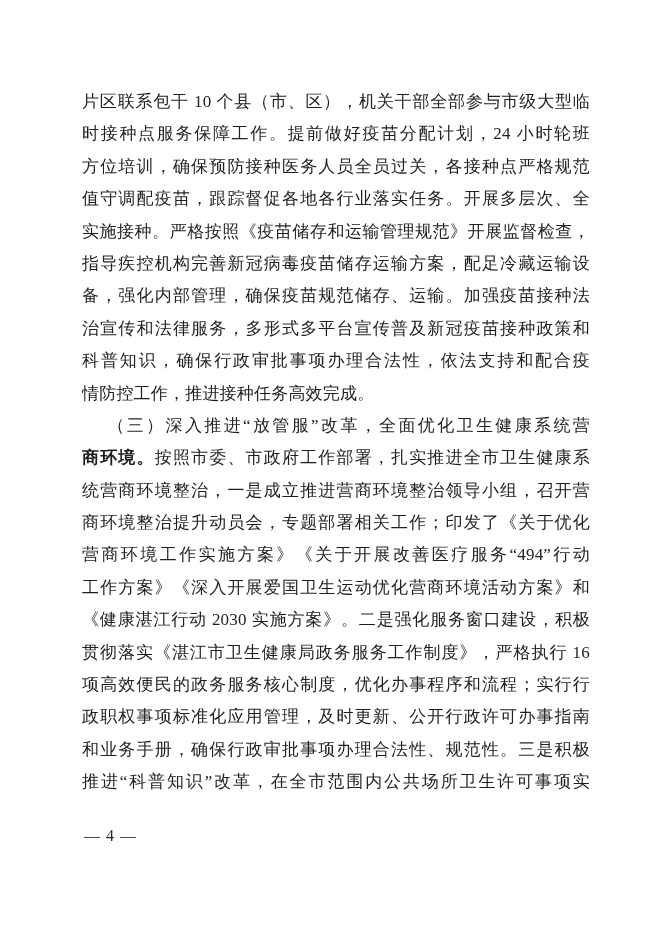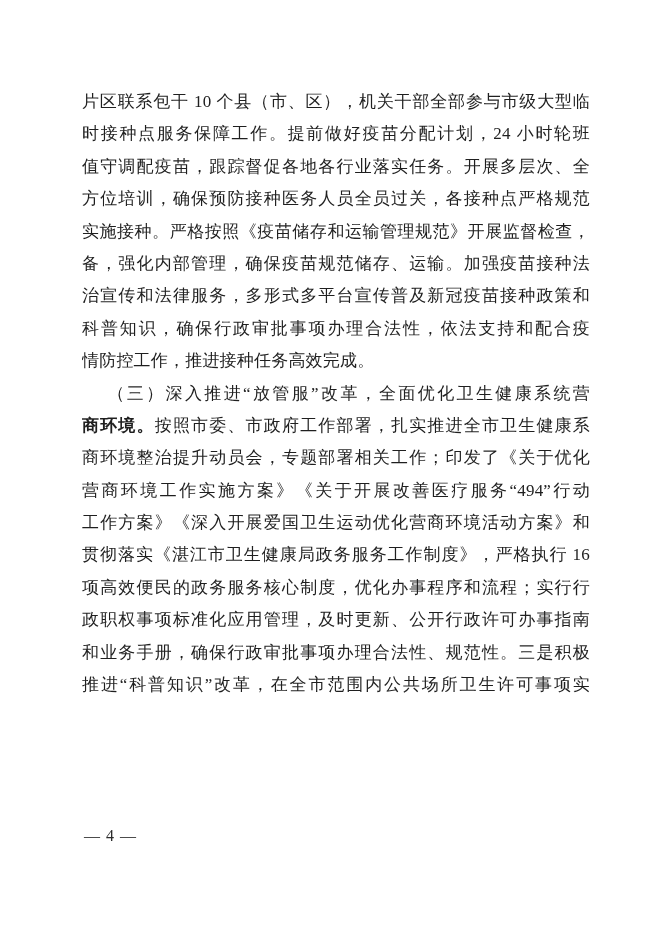--- a/index.html
+++ b/index.html
@@ -49,35 +49,38 @@
 </style>
 </head>
 <body>
 
 <div class="page">
   <div class="content">
 
     <div>
       <div class="line">片区联系包干 10 个县（市、区），机关干部全部参与市级大型临</div>
       <div class="line">时接种点服务保障工作。提前做好疫苗分配计划，24 小时轮班</div>
+      <div class="line">方位培训，确保预防接种医务人员全员过关，各接种点严格规范</div>
       <div class="line">值守调配疫苗，跟踪督促各地各行业落实任务。开展多层次、全</div>
-      <div class="line">方位培训，确保预防接种医务人员全员过关，各接种点严格规范</div>
       <div class="line">实施接种。严格按照《疫苗储存和运输管理规范》开展监督检查，</div>
+      <div class="line">指导疾控机构完善新冠病毒疫苗储存运输方案，配足冷藏运输设</div>
       <div class="line">备，强化内部管理，确保疫苗规范储存、运输。加强疫苗接种法</div>
       <div class="line">治宣传和法律服务，多形式多平台宣传普及新冠疫苗接种政策和</div>
       <div class="line">科普知识，确保行政审批事项办理合法性，依法支持和配合疫</div>
       <div class="line para-end">情防控工作，推进接种任务高效完成。</div>
     </div>
 
     <div>
       <div class="line heading">（三）深入推进“放管服”改革，全面优化卫生健康系统营</div>
       <div class="line"><span class="bold">商环境。</span><span>按照市委、市政府工作部署，扎实推进全市卫生健康系</span></div>
+      <div class="line">统营商环境整治，一是成立推进营商环境整治领导小组，召开营</div>
       <div class="line">商环境整治提升动员会，专题部署相关工作；印发了《关于优化</div>
       <div class="line">营商环境工作实施方案》《关于开展改善医疗服务“494”行动</div>
       <div class="line">工作方案》《深入开展爱国卫生运动优化营商环境活动方案》和</div>
+      <div class="line">《健康湛江行动 2030 实施方案》。二是强化服务窗口建设，积极</div>
       <div class="line">贯彻落实《湛江市卫生健康局政务服务工作制度》，严格执行 16</div>
       <div class="line">项高效便民的政务服务核心制度，优化办事程序和流程；实行行</div>
       <div class="line">政职权事项标准化应用管理，及时更新、公开行政许可办事指南</div>
       <div class="line">和业务手册，确保行政审批事项办理合法性、规范性。三是积极</div>
       <div class="line">推进“科普知识”改革，在全市范围内公共场所卫生许可事项实</div>
     </div>
 
   </div>
 
   <div class="footer-pagenum">— 4 —</div>

